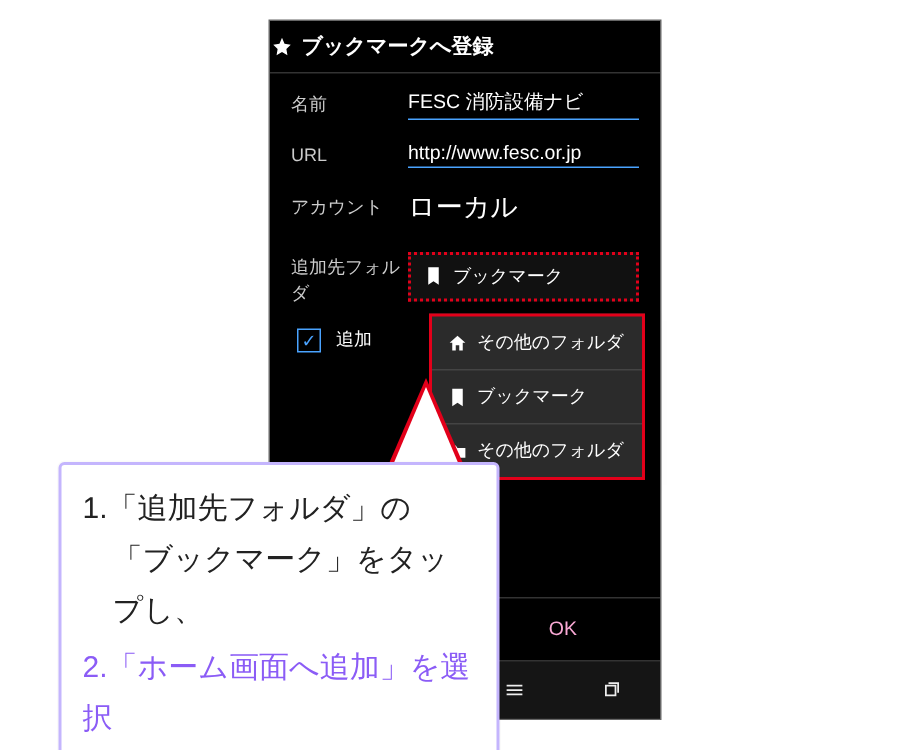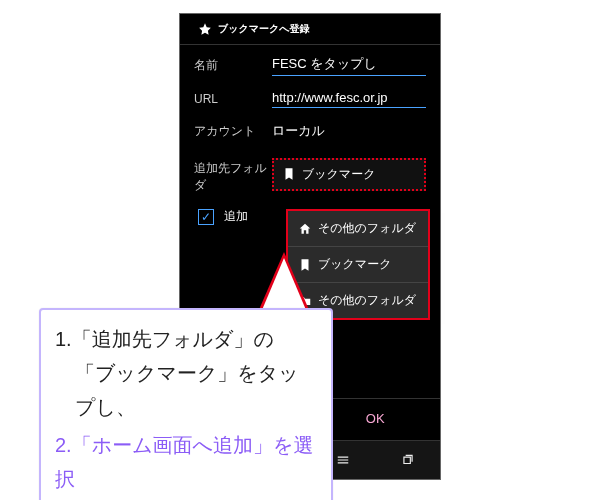--- a/index.html
+++ b/index.html
@@ -19,23 +19,23 @@
     width: 260px;
     height: 465px;
     background: #000;
     color: #fff;
     box-shadow: 0 0 0 1px #666;
   }
   .titlebar {
     display: flex;
     align-items: center;
     gap: 6px;
-    padding: 8px 18px;
+    padding: 8px 1px;
     border-bottom: 1px solid #333;
-    font-size: 10px;
+    font-size: 14px;
     font-weight: bold;
     text-align: right;
   }
   .content {
     padding: 10px 14px 0 14px;
   }
   .row {
     display: flex;
     align-items: center;
     margin-bottom: 14px;
@@ -52,21 +52,21 @@
   .underlined {
     border-bottom: 1px solid #4aa3ff;
     padding-bottom: 2px;
     color: #fff;
     font-size: 13px;
     white-space: nowrap;
     overflow: hidden;
   }
   .plain {
     color: #fff;
-    font-size: 13px;
+    font-size: 18px;
   }
   .folder-row .label { padding-top: 6px; align-self: flex-start; }
   .dropdown-closed {
     border: 2px dotted #e2001a;
     padding: 6px 8px;
     display: flex;
     align-items: center;
     gap: 6px;
     font-size: 12px;
     background: #111;
@@ -190,21 +190,21 @@
           <path fill="#fff" d="M12 2l2.9 6.9L22 10l-5 4.9L18.2 22 12 18.3 5.8 22 7 14.9 2 10l7.1-1.1z"></path>
         </svg>
     </span>
     <span>ブックマークへ登録</span>
   </div>
 
   <div class="content">
 
     <div class="row">
       <div class="label">名前</div>
-      <div class="value underlined">FESC をタップし</div>
+      <div class="value underlined">FESC 消防設備ナビ</div>
     </div>
 
     <div class="row">
       <div class="label">URL</div>
       <div class="value underlined">http://www.fesc.or.jp</div>
     </div>
 
     <div class="row">
       <div class="label">アカウント</div>
       <div class="value plain">ローカル</div>

